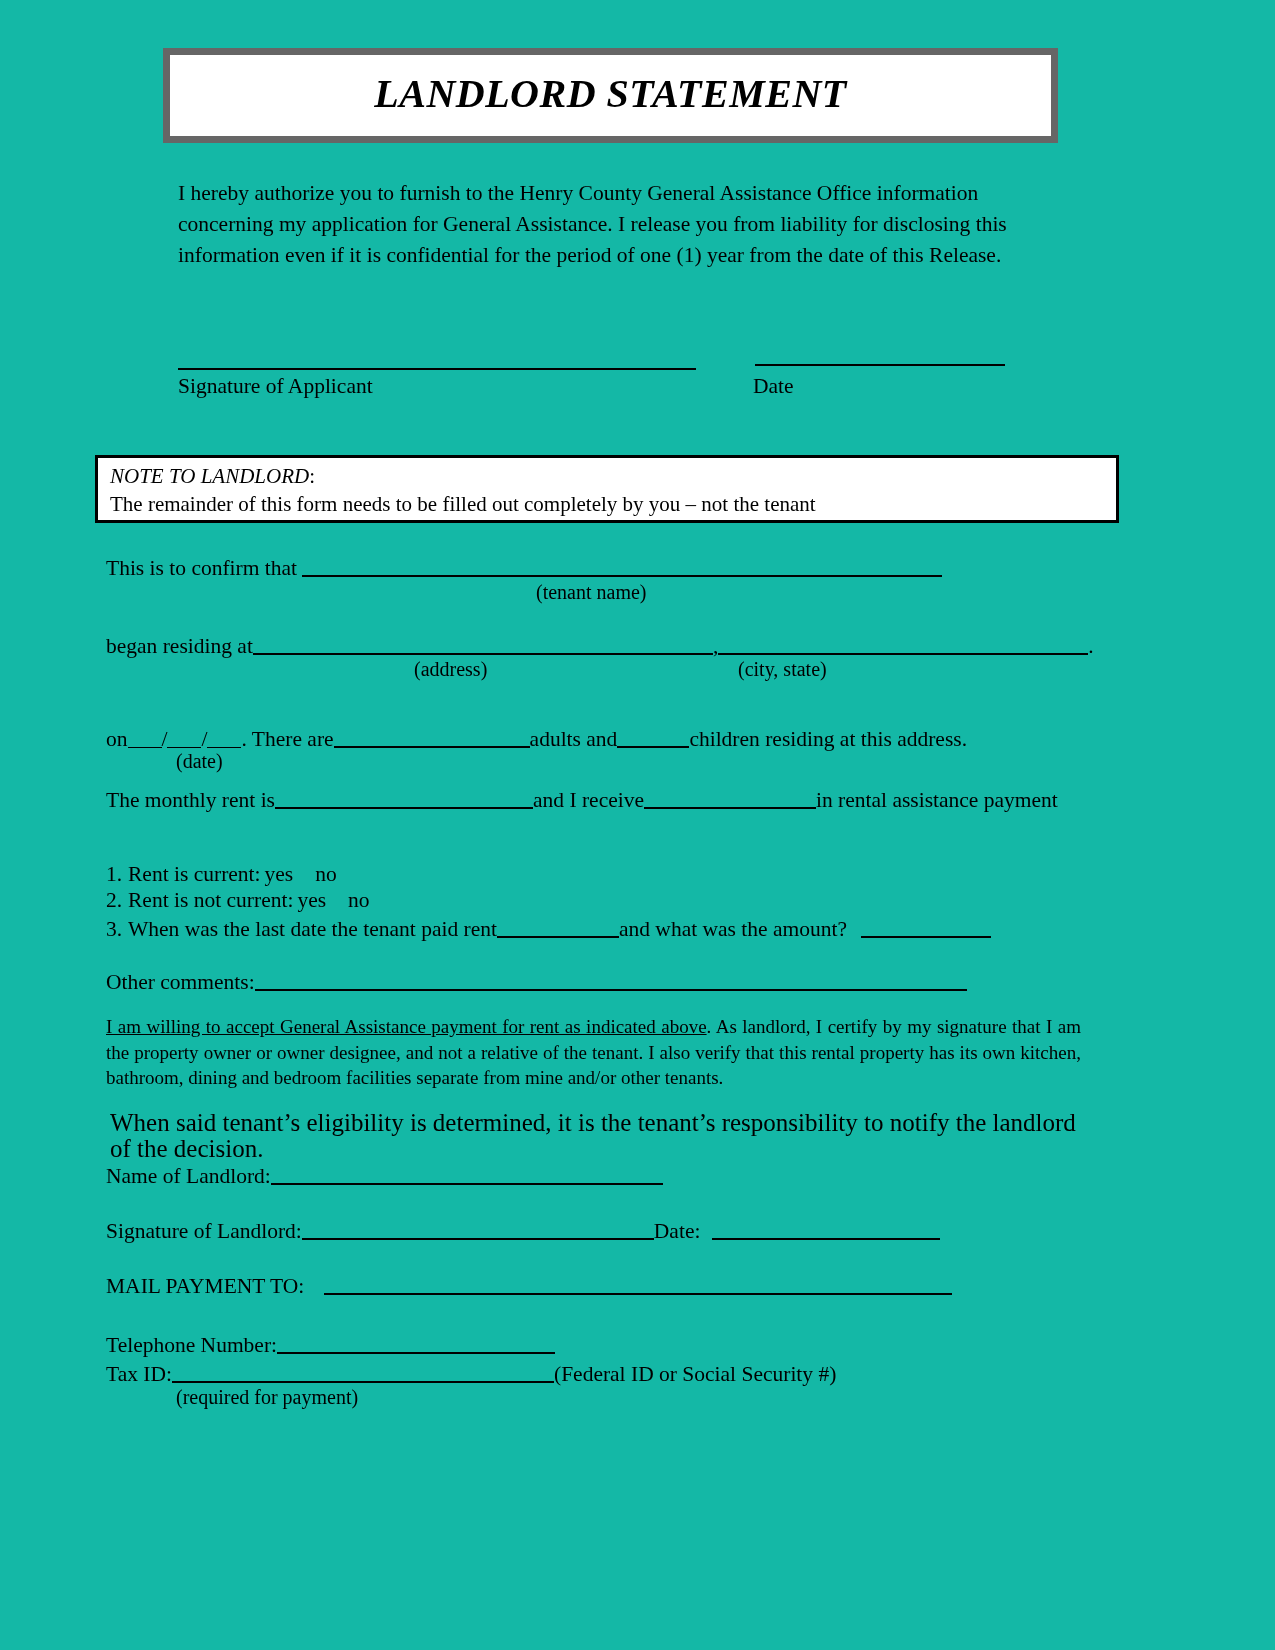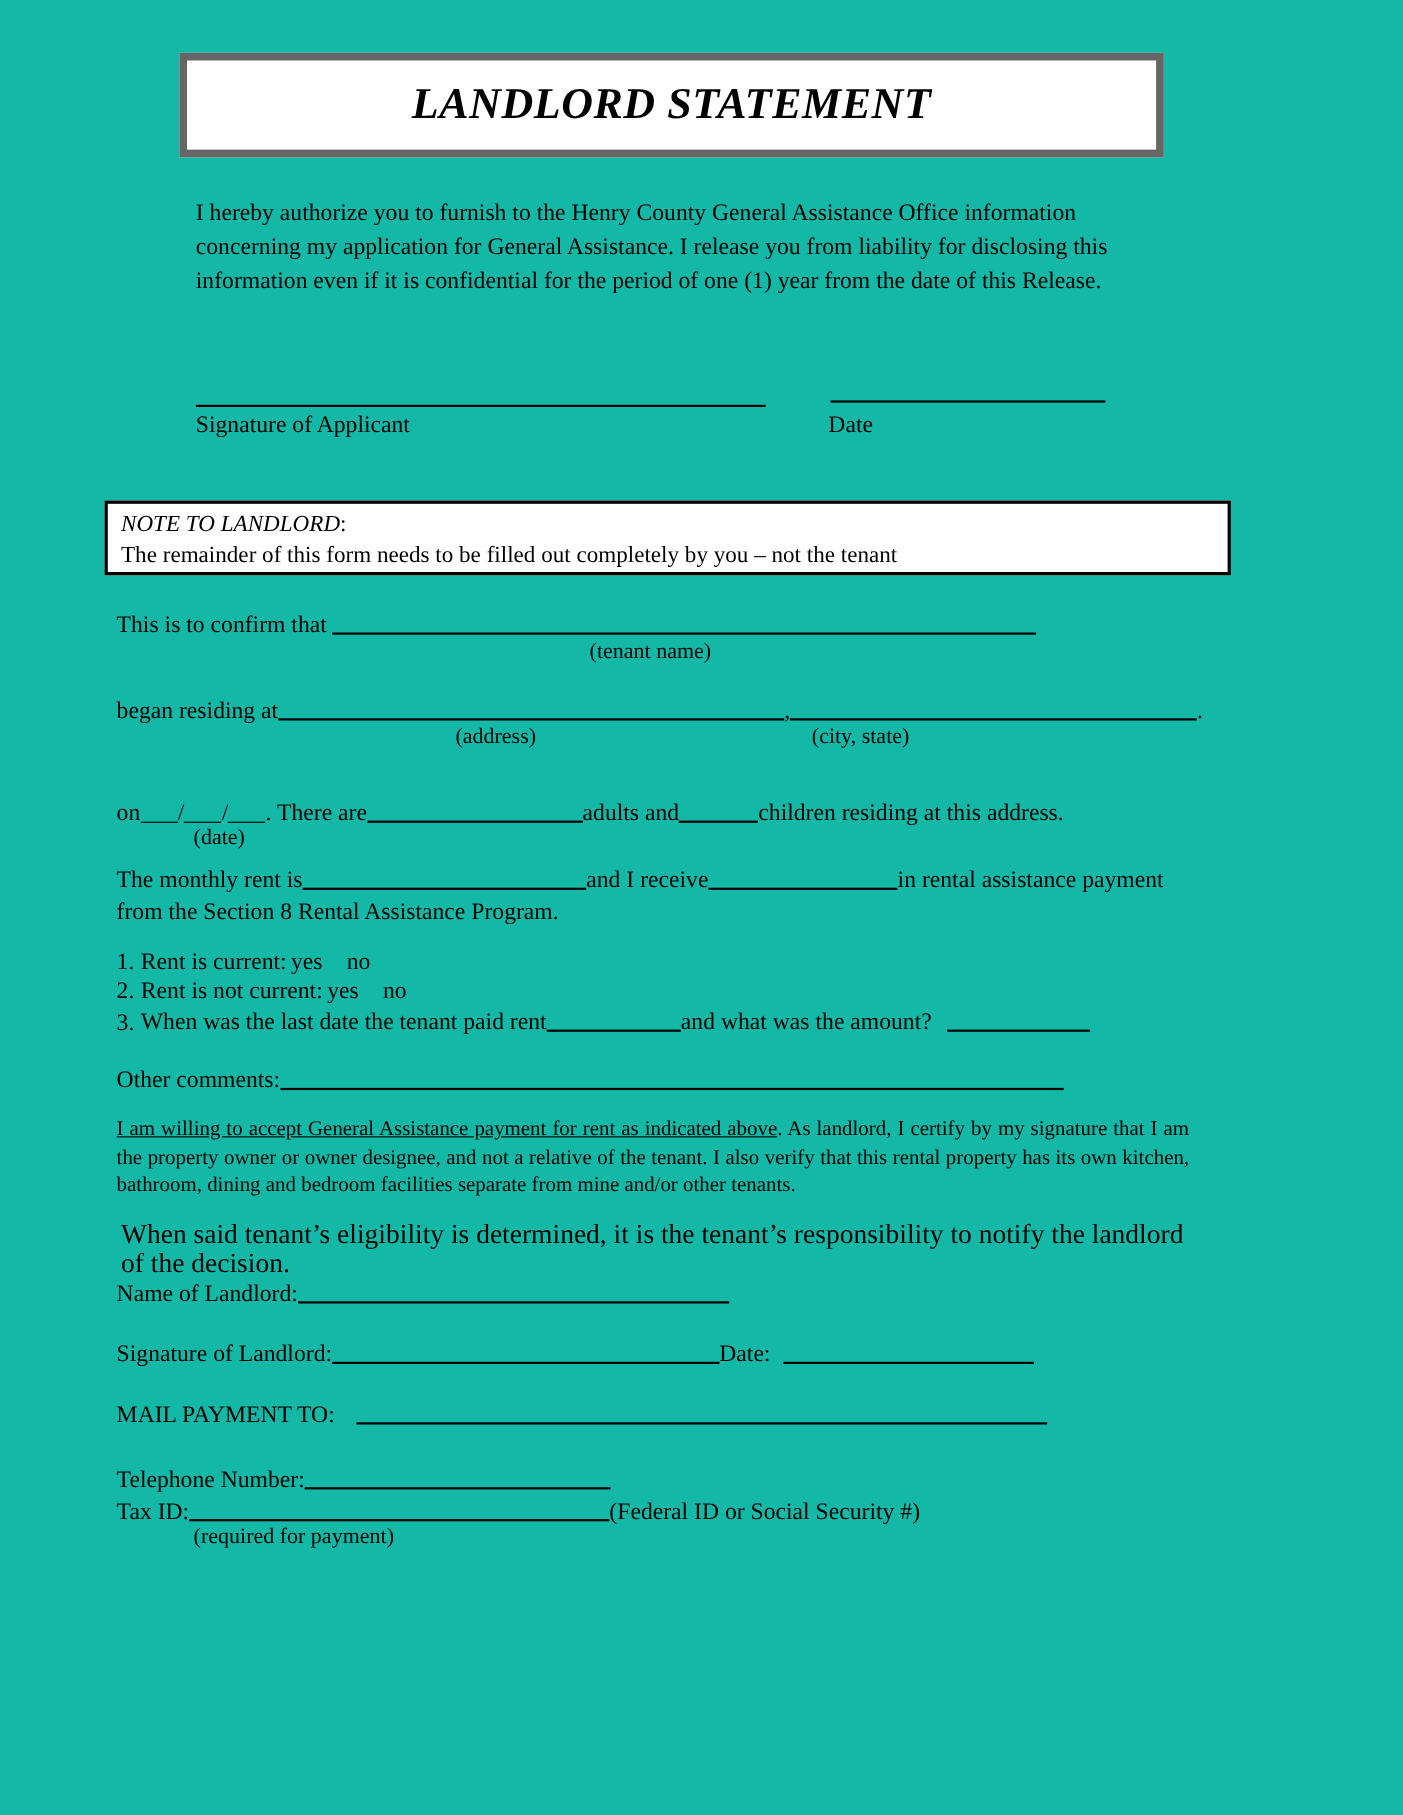--- a/index.html
+++ b/index.html
@@ -245,21 +245,21 @@
     </div>
 
     <div class="row l-on">
       <span>on</span><span class="mini"></span><span>/</span><span class="mini"></span><span>/</span><span class="mini"></span><span>.</span>
       <span>There are</span><span class="blank blank-adults"></span><span>adults and</span><span class="blank blank-children"></span><span>children residing at this address.</span>
       <span class="sublabel sub-date">(date)</span>
     </div>
 
     <div class="row l-rent">
       <span>The monthly rent is</span><span class="blank blank-rent"></span><span>and I receive</span><span class="blank blank-assist"></span><span>in rental assistance payment</span>
-      <br><span>from the Section 8 Rental Assistance Program.</span>
+      <br>
     </div>
 
     <div class="qlist">
       <div class="qitem q1">
         <span class="q-num">1.</span><span>Rent is current:</span><span class="yn">yes</span><span class="yn-no">no</span>
       </div>
       <div class="qitem q2">
         <span class="q-num">2.</span><span>Rent is not current:</span><span class="yn">yes</span><span class="yn-no">no</span>
       </div>
       <div class="qitem q3">

